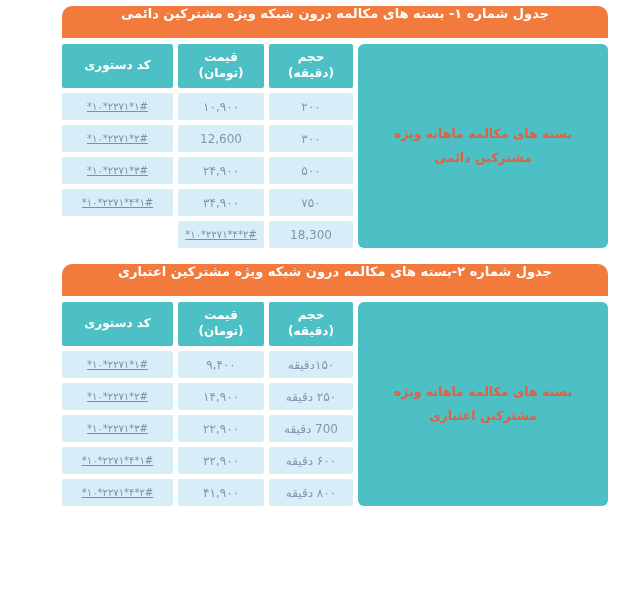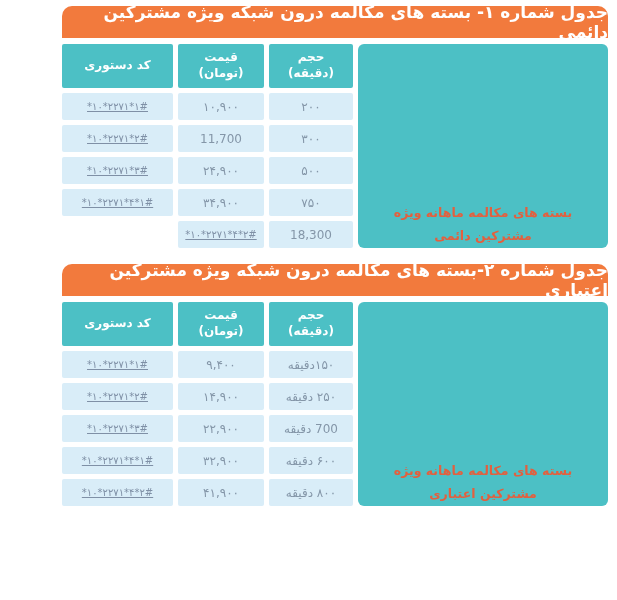--- a/index.html
+++ b/index.html
@@ -21,41 +21,41 @@
     overflow:hidden;
     direction:rtl;
   }
   .wrap{padding:6px 9px 0 62px;direction:rtl;}
   .pkg-table{margin-bottom:16px;}
   .title-bar{
     background:var(--orange);
     color:#ffffff;
     height:32px;
     border-radius:10px 10px 0 0;
-    display:flex;align-items:center;justify-content:center;
-    font-size:17px;font-weight:bold;
+    display:flex;align-items:flex-start;justify-content:center;
+    font-size:13px;font-weight:bold;
     letter-spacing:0;
   }
   .grid{
     margin-top:6px;
     display:grid;
     grid-template-columns:250px 84px 86px 1fr; 
     grid-template-rows:44px repeat(5,27px);
     column-gap:5px;row-gap:5px;
   }
   .side-cell{
     grid-row:1 / span 6;
     grid-column:1;
     background:var(--teal);
     border-radius:6px;
-    display:flex;align-items:flex-end;justify-content:center;
+    display:flex;align-items:center;justify-content:center;
     text-align:center;
     color:var(--sideText);
     font-weight:bold;font-size:12.5px;line-height:1.9;
-    padding:0 28px;
+    padding:8px 28px;
   }
   .head-cell{
     background:var(--teal);
     color:#ffffff;
     font-weight:bold;font-size:12px;line-height:1.3;
     display:flex;flex-direction:column;align-items:center;justify-content:center;
     text-align:center;
     border-radius:2px;
   }
   .cell{
@@ -100,21 +100,21 @@
           <span>کد دستوری</span>
         </div>
 
         <div class="cell">۲۰۰</div>
         <div class="cell">۱۰,۹۰۰</div>
         <div class="cell code-cell">
             <span class="code">*۱۰*۲۲۷۱*۱#</span>
           </div>
 
         <div class="cell">۳۰۰</div>
-        <div class="cell">11,700</div>
+        <div class="cell">12,600</div>
         <div class="cell code-cell">
             <span class="code">*۱۰*۲۲۷۱*۲#</span>
           </div>
 
         <div class="cell">۵۰۰</div>
         <div class="cell">۲۴,۹۰۰</div>
         <div class="cell code-cell">
             <span class="code">*۱۰*۲۲۷۱*۳#</span>
           </div>
 

